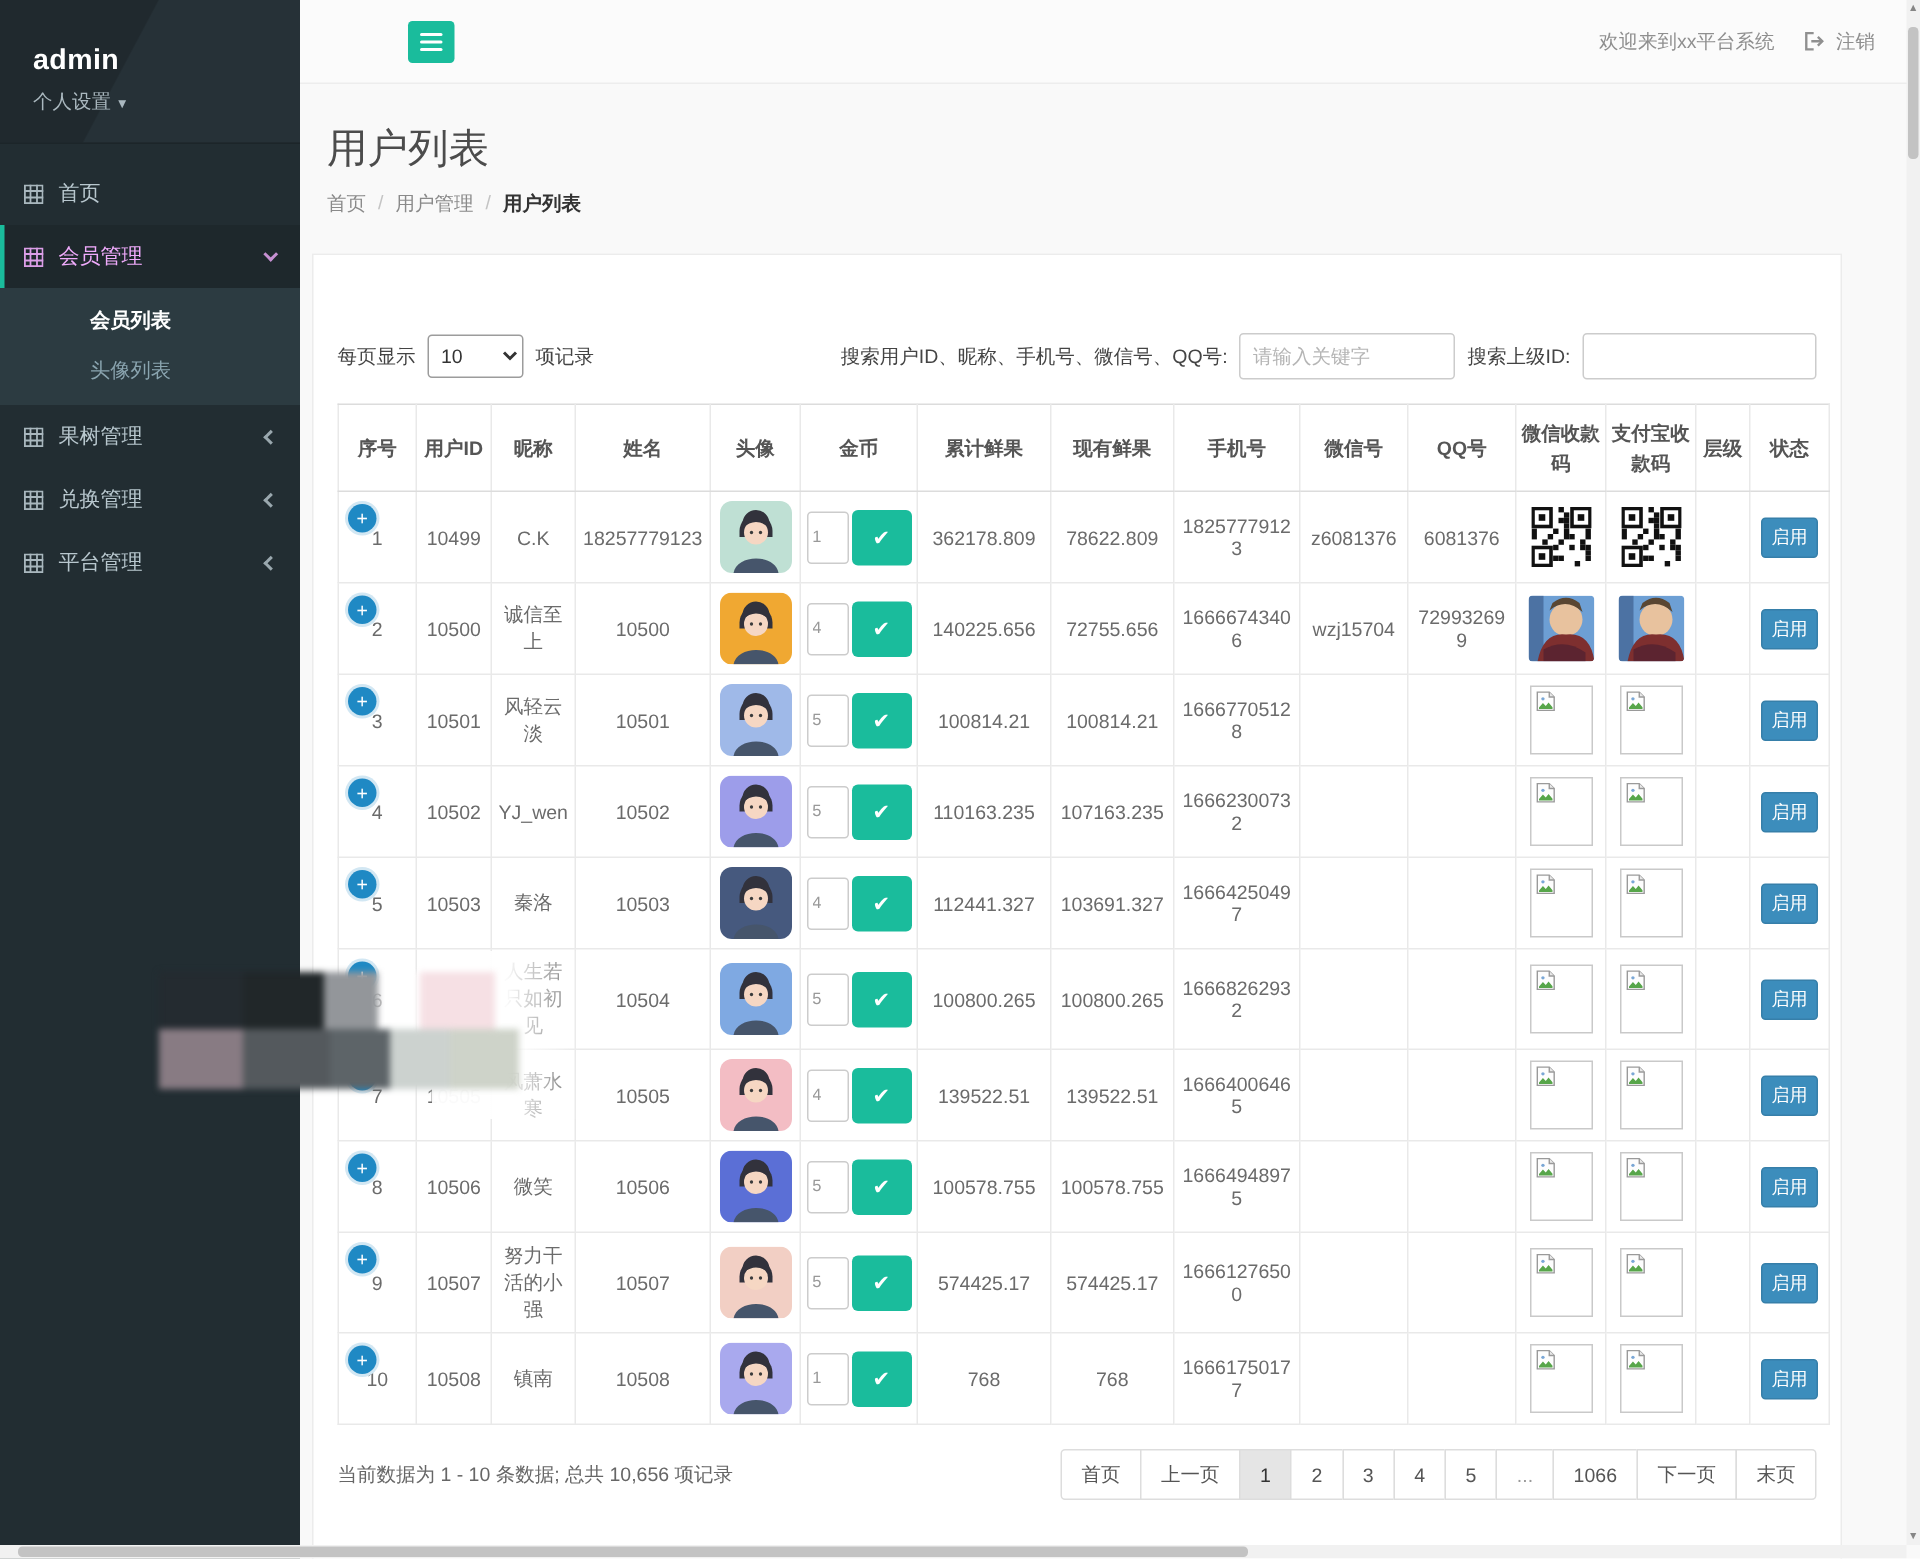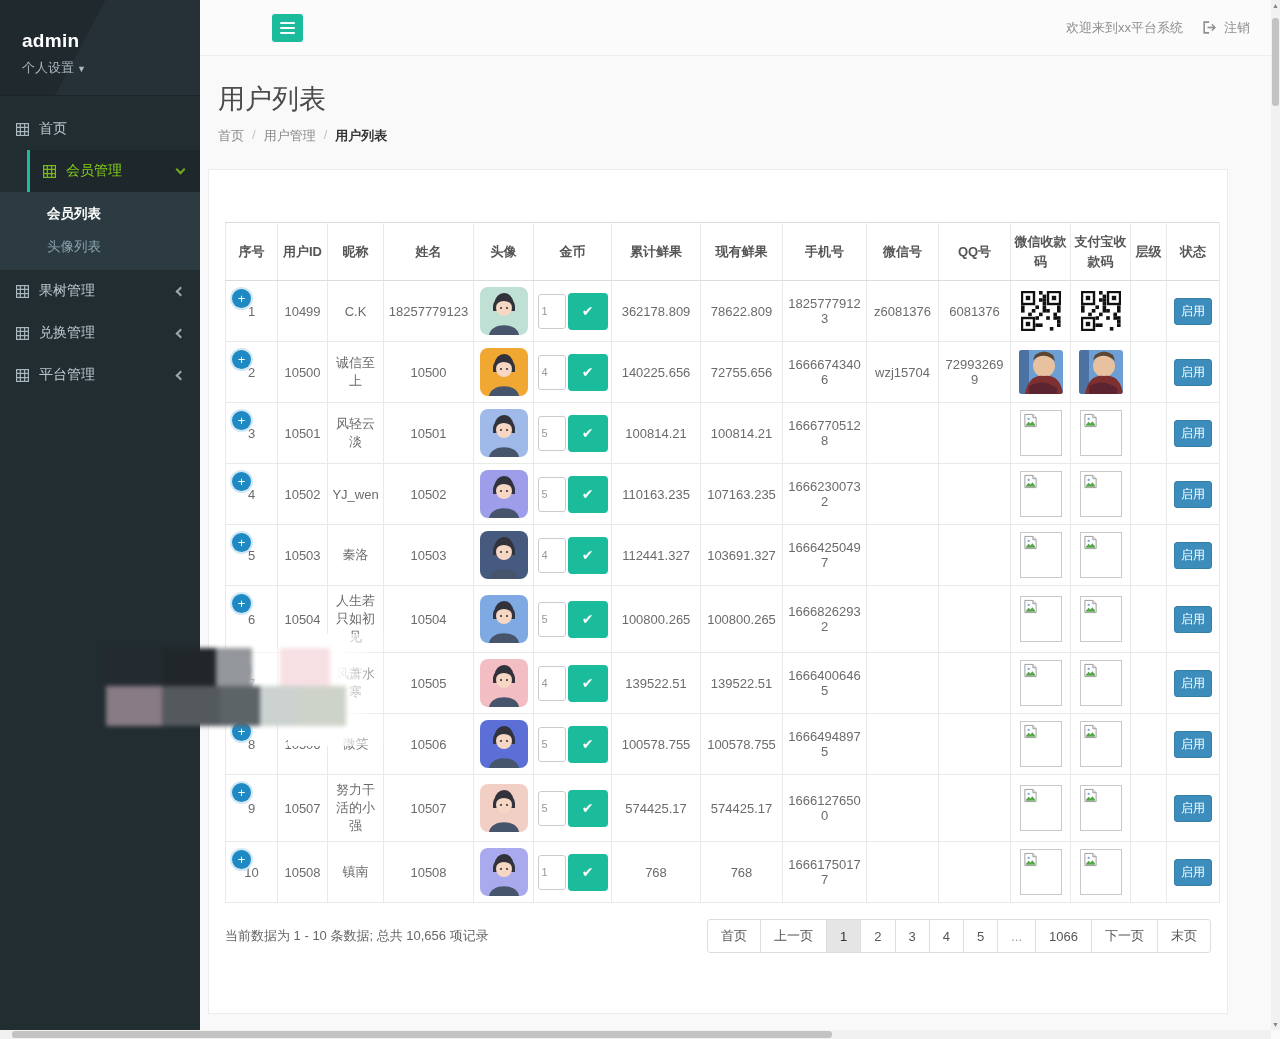--- a/index.html
+++ b/index.html
@@ -12,27 +12,27 @@
   
   .sidebar { position:absolute; left:0; top:0; width:200px; height:1039px; background:#222d32; z-index:10; }
   .sidebar-header { height:96px; padding:30px 0 0 22px;
     background:linear-gradient(118deg,#20292e 0%,#20292e 42%,#263137 42.5%,#263137 100%);
     border-bottom:1px solid #1c2529; }
   .admin-name { color:#fff; font-weight:bold; font-size:19px; letter-spacing:.3px; }
   .user-settings { color:#aab8bf; font-size:13px; margin-top:7px; cursor:pointer; }
   .caret-down { font-size:9px; color:#aab8bf; margin-left:3px; }
   .menu { margin-top:12px; }
   .menu-item { height:42px; display:flex; align-items:center; padding:0 16px; color:#b8c7ce; font-size:14px; cursor:pointer; }
-  .menu-item.active { background:#1e282c; color:#84cc16; border-left:3px solid #1abc9c; padding-left:13px;margin-left:27px; }
+  .menu-item.active { background:#1e282c; color:#f0abfc; border-left:3px solid #1abc9c; padding-left:13px; }
   .grid-ico { margin-right:10px; display:inline-flex; color:inherit; opacity:.9; }
   .chev { width:7px; height:7px; border-right:2px solid currentColor; border-bottom:2px solid currentColor; display:inline-block; margin-left:auto; opacity:.8; }
   .chev.down { transform:rotate(45deg); margin-top:-3px; }
   .chev.left { transform:rotate(135deg); }
   .submenu { background:#2c3b41; padding:5px 0 7px; }
-  .submenu-item { height:33px; display:flex; align-items:center; padding-left:47px; font-size:13.5px; color:#8aa4af; cursor:pointer; }
+  .submenu-item { height:33px; display:flex; align-items:center; padding-left:60px; font-size:13.5px; color:#8aa4af; cursor:pointer; }
   .submenu-item.current { color:#fff; font-weight:bold; }
   
   .topbar { position:absolute; left:200px; top:0; width:1080px; height:56px; background:#fbfbfb; border-bottom:1px solid #ededed; display:flex; align-items:center; z-index:5; }
   .hamburger { margin-left:72px; width:31px; height:28px; background:#1abc9c; border:none; border-radius:3px; display:flex; flex-direction:column; justify-content:center; align-items:center; gap:3px; cursor:pointer; }
   .hamburger span { display:block; width:15px; height:2px; background:#fff; border-radius:1px; }
   .topbar-right { margin-left:auto; margin-right:30px; display:flex; align-items:flex-start; gap:20px; color:#8f8f8f; font-size:13px; }
   .logout { display:flex; align-items:center; gap:6px; cursor:pointer; color:#8f8f8f; }
   
   .page { position:absolute; left:188px; top:57px; width:1080px; height:982px; background:#f9f9f9; }
   .page-header { padding:24px 30px 8px; }
@@ -193,20 +193,33 @@
     <div class="breadcrumb">
       <span class="bc-link">首页</span>
         <span class="sep">/</span>
       <span class="bc-link">用户管理</span>
         <span class="sep">/</span>
       <span class="current">用户列表</span>
     </div>
   </div>
 
   <div class="card">
+    <div class="controls">
+      <div class="controls-left">
+        <span>每页显示</span>
+        <select class="per-page"><option>10</option></select>
+        <span>项记录</span>
+      </div>
+      <div class="controls-right">
+        <span>搜索用户ID、昵称、手机号、微信号、QQ号:</span>
+        <input class="txt-input keyword-input" placeholder="请输入关键字" style="">
+        <span>搜索上级ID:</span>
+        <input class="txt-input parent-input" style="">
+      </div>
+    </div>
 
     <table class="users">
       <colgroup>
         <col style="width:52px">
           <col style="width:50px">
           <col style="width:56px">
           <col style="width:90px">
         <col style="width:60px">
           <col style="width:78px">
           <col style="width:89px">

